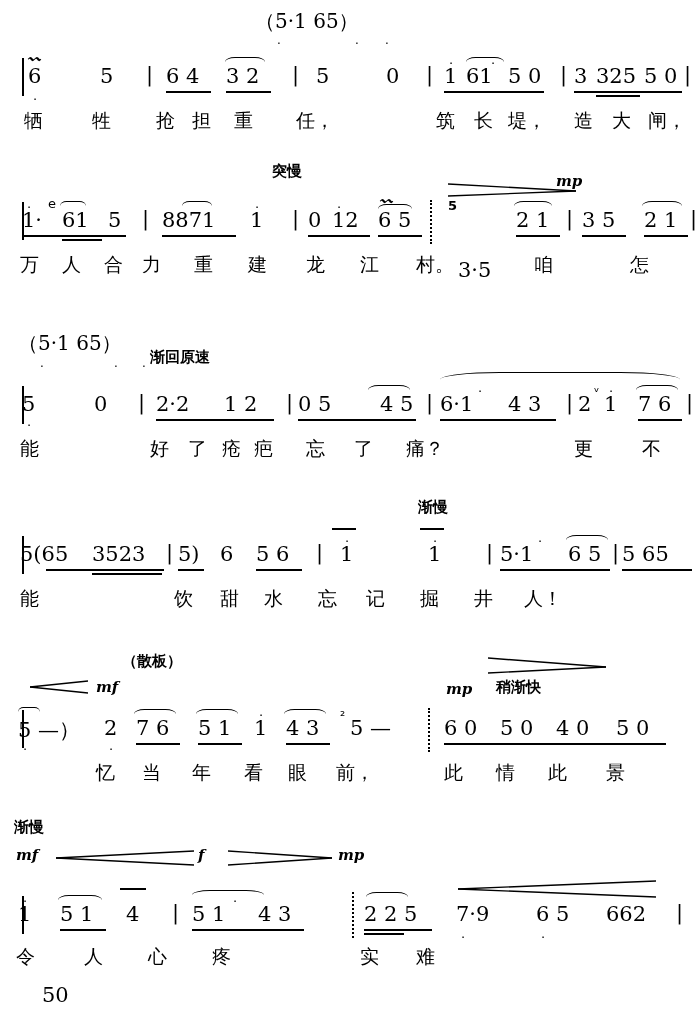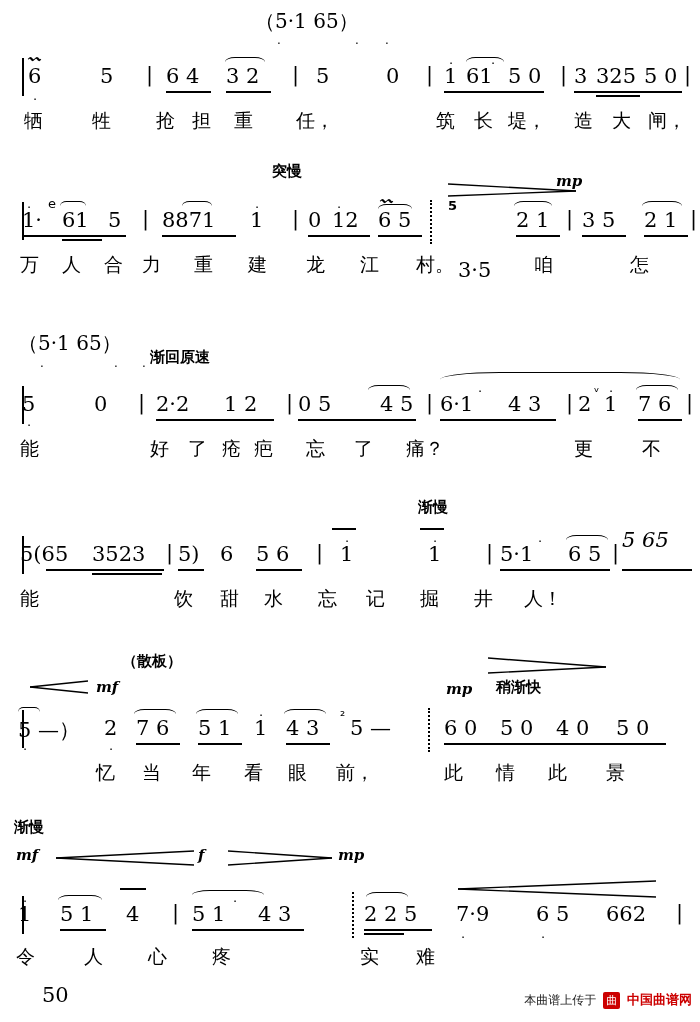--- a/index.html
+++ b/index.html
@@ -253,21 +253,21 @@
   <div class="abs small" style="left:538px;top:530px;">.</div>
   <div class="slur" style="left:566px;top:535px;width:42px;"></div>
   <div class="abs notes" style="left:568px;top:542px;">6&nbsp;5</div>
   <div class="beam" style="left:500px;top:569px;width:110px;"></div>
 
   <div class="abs notes" style="left:612px;top:540px;">|</div>
   <div class="abs notes" style="left:548px;top:542px;"></div>
   <div class="abs notes" style="left:548px;top:542px;"></div>
   <div class="abs notes" style="left:548px;top:542px;"></div>
   <div class="abs notes" style="left:548px;top:542px;"></div>
-  <div class="abs notes" style="left:622px;top:528px;font-style:italic;">5&nbsp;65</div>
+  <div class="abs notes" style="left:622px;top:542px;">5&nbsp;65</div>
   <div class="abs notes" style="left:672px;top:542px;"></div>
   <div class="beam" style="left:622px;top:569px;width:70px;"></div>
 
   <div class="abs lyric" style="left:20px;top:586px;">能</div>
   <div class="abs lyric" style="left:174px;top:586px;">饮</div>
   <div class="abs lyric" style="left:220px;top:586px;">甜</div>
   <div class="abs lyric" style="left:264px;top:586px;">水</div>
   <div class="abs lyric" style="left:318px;top:586px;">忘</div>
   <div class="abs lyric" style="left:366px;top:586px;">记</div>
   <div class="abs lyric" style="left:420px;top:586px;">掘</div>
@@ -381,19 +381,14 @@
   <div class="abs notes" style="left:676px;top:900px;">|</div>
 
   <div class="abs lyric" style="left:16px;top:944px;">令</div>
   <div class="abs lyric" style="left:84px;top:944px;">人</div>
   <div class="abs lyric" style="left:148px;top:944px;">心</div>
   <div class="abs lyric" style="left:212px;top:944px;">疼</div>
   <div class="abs lyric" style="left:360px;top:944px;">实</div>
   <div class="abs lyric" style="left:416px;top:944px;">难</div>
 
   <div class="pagenum">50</div>
-  <div class="credit">
-    <span>本曲谱上传于</span>
-    <span class="logo">曲</span>
-    <span class="site">中国曲谱网</span>
-  </div>
 
 </div>
 
 </body></html>

